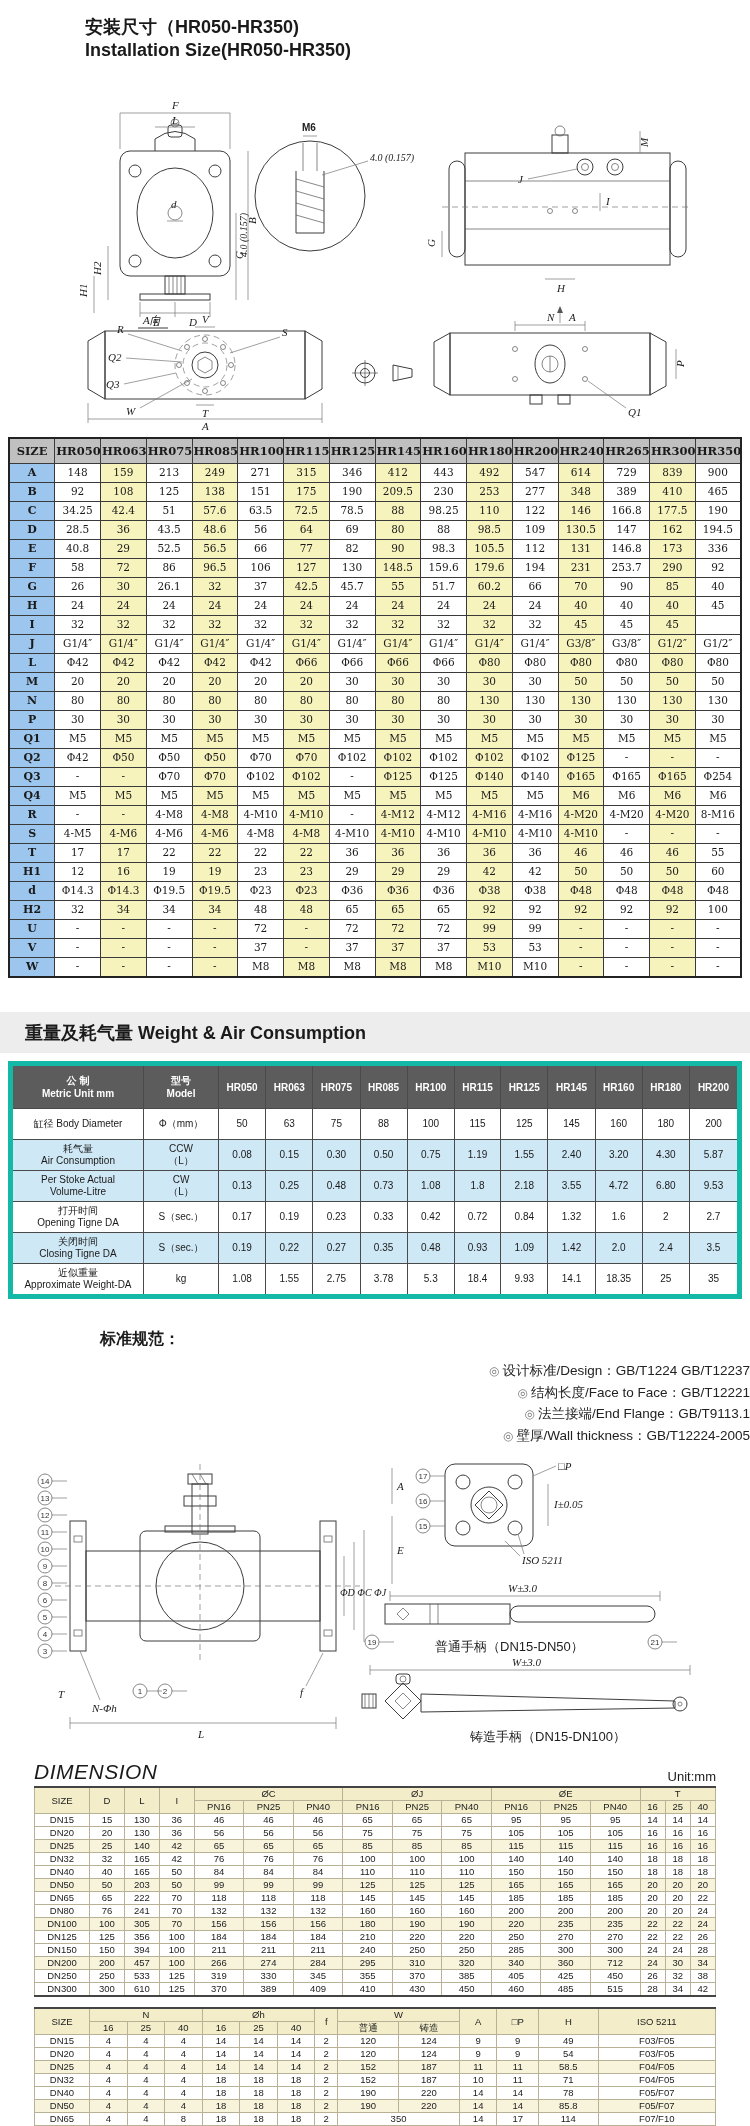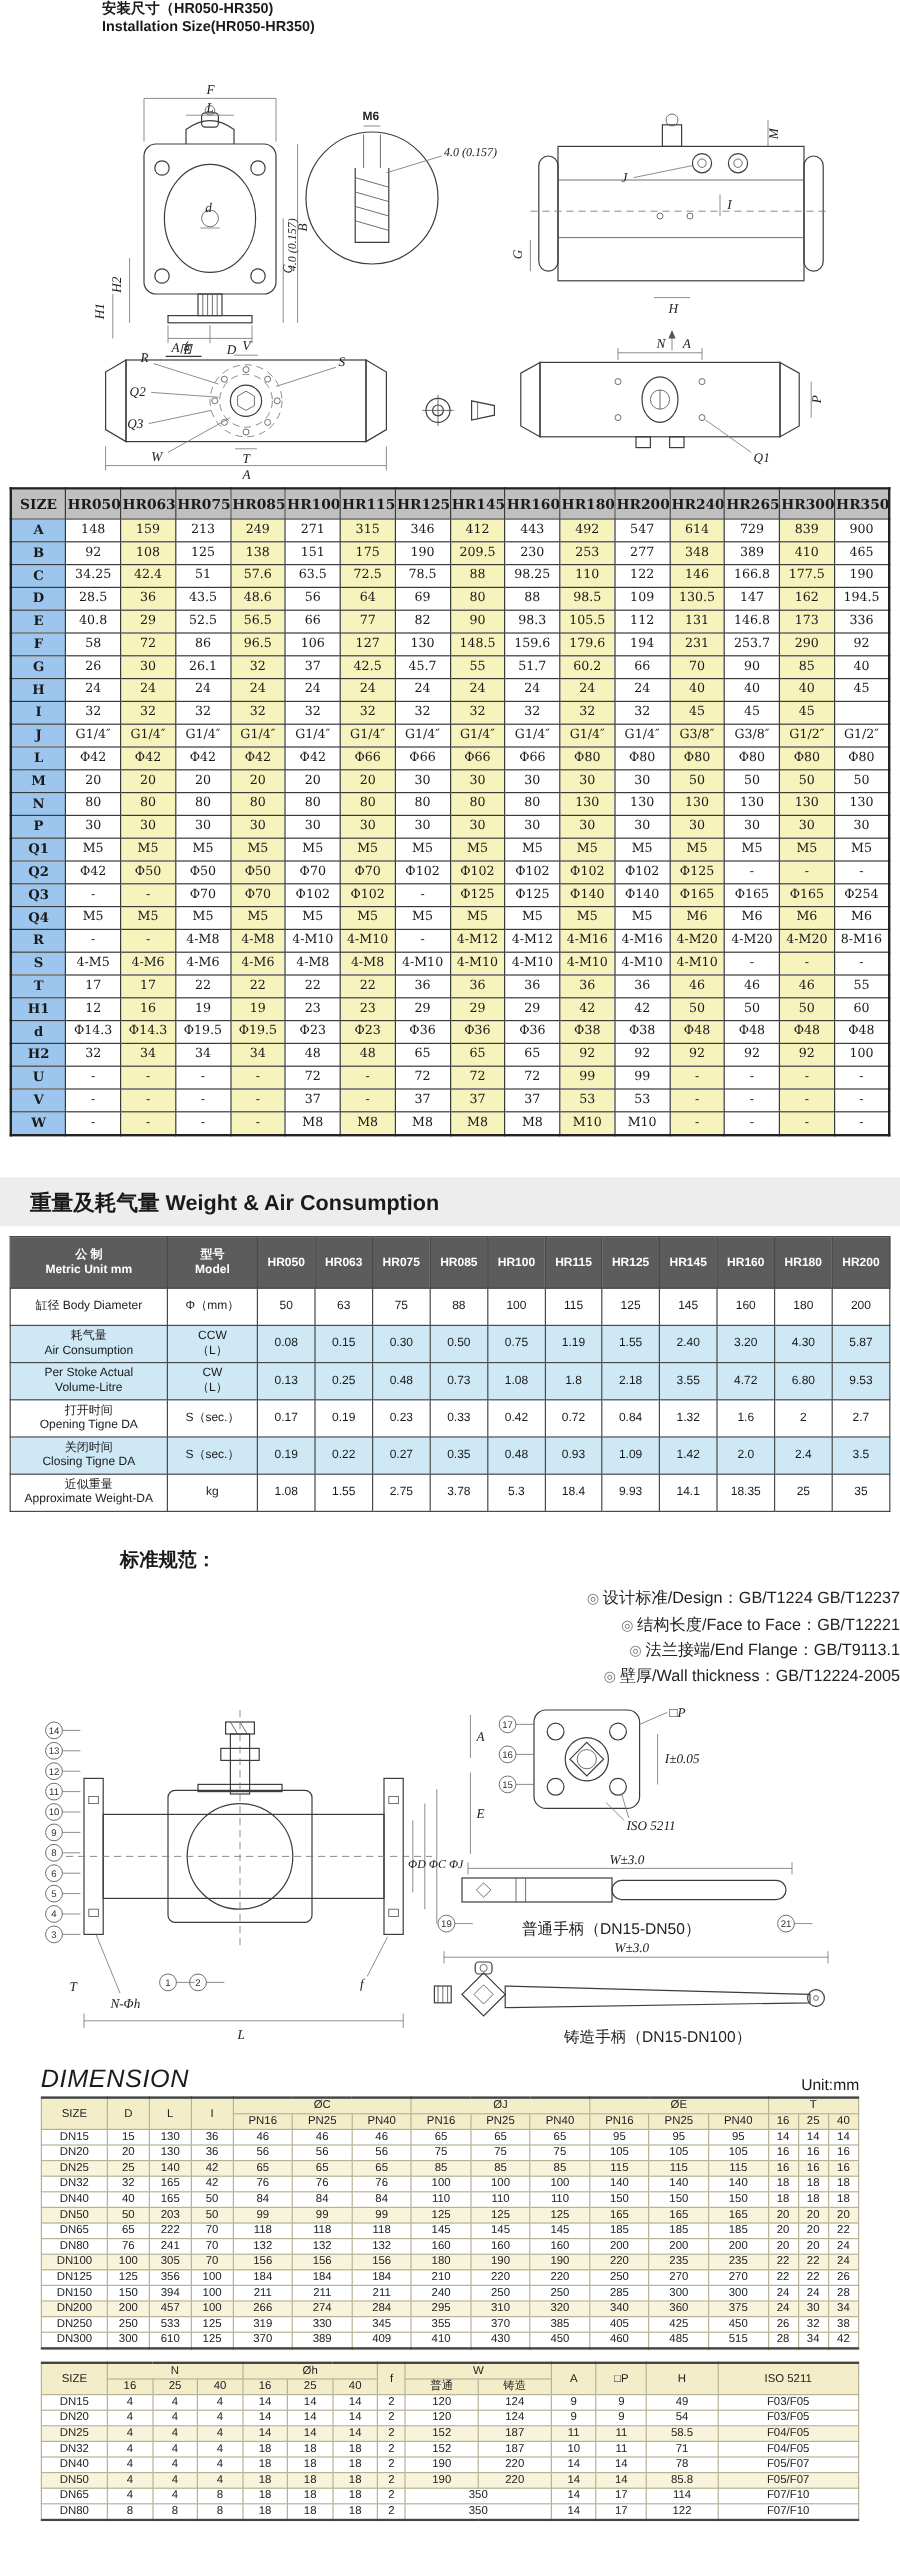--- a/index.html
+++ b/index.html
@@ -1,20 +1,20 @@
 <!DOCTYPE html>
 <html><head>
 <meta charset="utf-8">
 <style>
   html,body{margin:0;padding:0;background:#fff;}
   body{width:750px;font-family:"Liberation Sans",sans-serif;color:#1a1a1a;}
   .page{width:750px;position:relative;}
 
   
-  .title{margin:0 0 0 85px;font-weight:bold;font-size:12px;line-height:1.25;}
+  .title{margin:16px 0 0 85px;font-weight:bold;font-size:18px;line-height:1.25;}
 
   
   svg{display:block;}
   .ln{stroke:#3c3c3c;fill:none;stroke-width:1;}
   .thin{stroke:#555;fill:none;stroke-width:.7;}
   .dim{stroke:#777;fill:none;stroke-width:.7;}
   .dash{stroke-dasharray:6 4;}
   .lbl{font:italic 11px "Liberation Serif",serif;fill:#222;}
   .lbl-s{font:italic 10px "Liberation Serif",serif;fill:#222;}
   .lblu{font:bold 10px "Liberation Sans",sans-serif;fill:#222;}
@@ -28,21 +28,21 @@
            font-size:10.5px;line-height:1.05;overflow:hidden;}
   table.sz{border:2px solid #222;}
   table.sz thead th{background:#c0c0c0;font-weight:bold;font-size:11.5px;height:24px;}
   table.sz tbody th{background:#9cc6ee;font-weight:bold;font-size:11px;}
   table.sz td.col-y{background:#f7f3bd;}
 
   
   .band{background:#ededed;margin-top:34px;padding:9px 0 8px 25px;}
   .band h2{margin:0;font-size:18px;font-weight:bold;}
   table.wt{border-collapse:collapse;width:734px;margin:8px 8px 0;font-size:10px;}
-  table.wt{border:1px solid #14b8a6;}
+  table.wt{border:5px solid #14b8a6;}
   table.wt th,table.wt td{border:1px solid #4a4a4a;text-align:center;padding:2px 1px;}
   table.wt thead th{background:#5c5c5c;color:#fff;height:38px;font-size:10px;font-weight:bold;line-height:1.3;}
   table.wt thead th.c1{width:128px;} table.wt thead th.c2{width:72px;}
   table.wt tbody td,table.wt tbody th{background:#fff;font-weight:normal;height:26px;line-height:1.25;}
   table.wt tr.blue td,table.wt tr.blue th{background:#cfe8f5;}
 
   
   .stds{margin:30px 0 0 100px;}
   .stds h3{margin:0 0 10px 0;font-size:16px;font-weight:bold;}
   .stds ul{list-style:none;margin:0;padding:0;}
@@ -1257,21 +1257,21 @@
           <td>457</td>
           <td>100</td>
           <td>266</td>
           <td>274</td>
           <td>284</td>
           <td>295</td>
           <td>310</td>
           <td>320</td>
           <td>340</td>
           <td>360</td>
-          <td>375</td>
+          <td>712</td>
           <td>24</td>
           <td>30</td>
           <td>34</td>
         </tr>
         <tr>
           <th>DN250</th>
           <td>250</td>
           <td>533</td>
           <td>125</td>
           <td>319</td>

